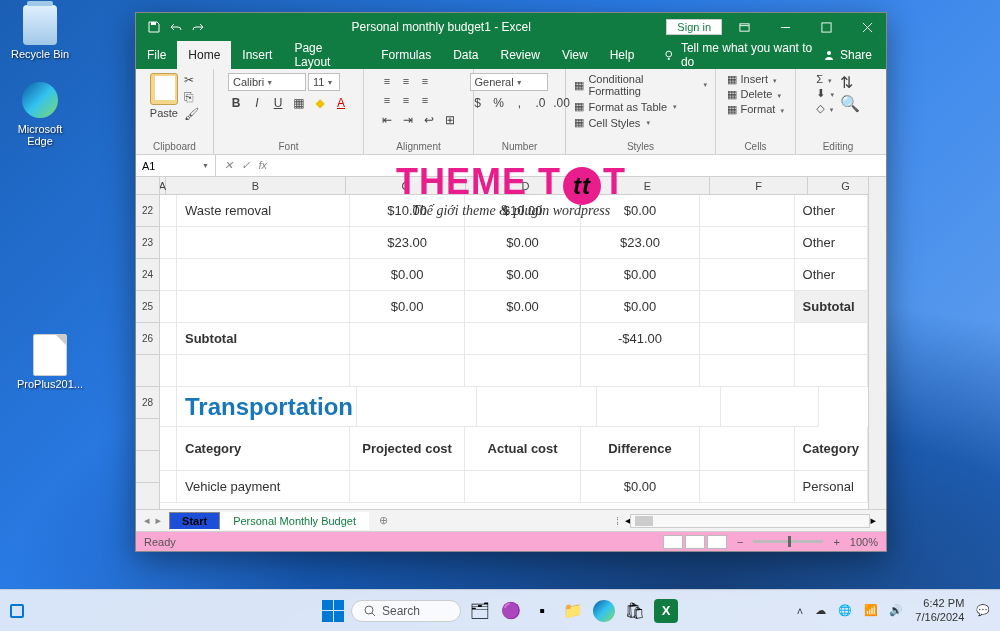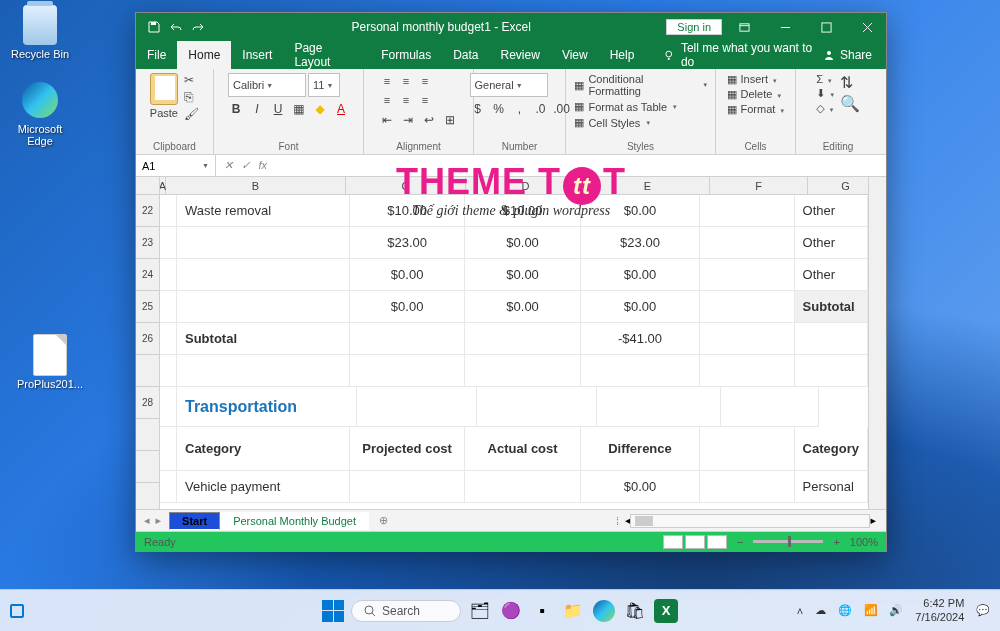--- a/index.html
+++ b/index.html
@@ -32,21 +32,21 @@
 
 .ribbon { height:86px; background:#f3f3f3; border-bottom:1px solid #d0d0d0; display:flex; font-size:11px; color:#444; }
 .rgroup { border-right:1px solid #d0d0d0; padding:4px 8px 2px; display:flex; flex-direction:column; justify-content:space-between; align-items:center; }
 .rgroup-label { font-size:10px; color:#666; text-align:center; margin-top:2px; }
 .rcontent { display:flex; align-items:flex-start; gap:6px; }
 .paste { display:flex; flex-direction:column; align-items:center; }
 .clipboard { width:28px; height:32px; background:#f5d58a; border:1px solid #c0a050; border-radius:3px; position:relative; }
 .clipboard::before { content:""; position:absolute; top:2px; left:4px; width:20px; height:24px; background:#fff; }
 .small-icons { display:flex; flex-direction:column; gap:3px; font-size:12px; }
 .font-row { display:flex; gap:2px; align-items:center; margin-bottom:4px; }
-.combo { border:1px solid #c0c0c0; background:#fff; height:24px; font-size:11px; padding:0 4px; display:flex; align-items:center; }
+.combo { border:1px solid #c0c0c0; background:#fff; height:18px; font-size:11px; padding:0 4px; display:flex; align-items:center; }
 .combo.font { width:78px; } .combo.size { width:32px; }
 .dd { font-size:7px; margin-left:2px; color:#666; }
 .btn-row { display:flex; gap:5px; font-size:12px; }
 .ibtn { width:16px; height:16px; display:flex; align-items:center; justify-content:center; }
 .align-grid { display:grid; grid-template-columns:repeat(3,16px); gap:3px; margin-bottom:4px; }
 .style-item { display:flex; align-items:center; gap:4px; font-size:11px; margin-bottom:3px; }
 .cells-col { display:flex; flex-direction:column; gap:2px; font-size:11px; }
 .edit-col { display:flex; gap:6px; }
 
 .formula-bar { height:22px; border-bottom:1px solid #d0d0d0; display:flex; align-items:center; font-size:11px; background:#fff; }
@@ -56,42 +56,42 @@
 
 .sheet-area { flex:1; position:relative; overflow:hidden; background:#fff; }
 .colheads { height:18px; display:flex; background:#f0f0f0; font-size:11px; color:#444; }
 .corner { width:24px; border-right:1px solid #d0d0d0; border-bottom:1px solid #d0d0d0; background:#f0f0f0; position:relative; }
 .ch { border-right:1px solid #d0d0d0; border-bottom:1px solid #d0d0d0; display:flex; align-items:center; justify-content:center; }
 .rowheads { position:absolute; top:18px; left:0; width:24px; background:#f0f0f0; }
 .rh { height:32px; border-bottom:1px solid #d0d0d0; border-right:1px solid #d0d0d0; display:flex; align-items:center; justify-content:center; font-size:10px; color:#444; }
 .cells { position:absolute; top:18px; left:24px; right:18px; bottom:0; }
 .crow { display:flex; height:32px; }
 .cell { border-right:1px solid #e8e8e8; border-bottom:1px solid #e8e8e8; padding:0 8px; display:flex; align-items:center; font-size:13px; color:#333; }
-.section-head { color:#1976b8; font-size:16px; font-weight:600; }
+.section-head { color:#1976b8; font-size:24px; font-weight:600; }
 .bold { font-weight:600; color:#333; }
 .money { justify-content:center; }
 .subtotal-bg { background:#f0f0f0; font-weight:600; }
 .tooltip { position:absolute; top:22px; left:4px; width:130px; background:#ffffe1; border:1px solid #c0c080; padding:6px; font-size:10px; line-height:1.3; color:#333; z-index:10; }
 
 .overlay { position:absolute; top:148px; left:50%; transform:translateX(-50%); text-align:center; z-index:20; pointer-events:none; }
 .ovl-main { font-family:Georgia,serif; font-size:36px; font-weight:900; color:#e91e8c; letter-spacing:1px; }
-.ovl-main .disc { display:inline-flex; width:38px; height:38px; background:#e91e8c; border-radius:50%; color:#fef9c3; align-items:center; justify-content:center; font-style:italic; font-size:24px; vertical-align:middle; margin:0 2px; }
+.ovl-main .disc { display:inline-flex; width:38px; height:38px; background:#e91e8c; border-radius:50%; color:#000000; align-items:center; justify-content:center; font-style:italic; font-size:24px; vertical-align:middle; margin:0 2px; }
 .ovl-sub { font-family:Georgia,serif; font-size:14px; color:#333; font-style:italic; margin-top:-2px; }
 
 .sheet-tabs { height:22px; border-top:1px solid #d0d0d0; display:flex; align-items:center; font-size:11px; background:#f3f3f3; }
 .stab-arrows { display:flex; gap:6px; padding:0 8px; color:#888; }
 .stab { padding:2px 12px; border:1px solid transparent; background:#fff; }
 .stab.active { border:1px solid #888; border-bottom:1px solid #fff; font-weight:600; background:#1d4ed8;text-align:center; }
 .stab.inactive { color:#107c41; }
 .stab-add { padding:0 10px; color:#888; }
 .hscroll { flex:1; display:flex; justify-content:flex-end; align-items:center; padding-right:10px; }
 .scrollbar { width:240px; height:14px; border:1px solid #ccc; background:#f8f8f8; display:flex; align-items:center; }
 .scrollbar .thumb { width:18px; height:10px; background:#ccc; margin-left:4px; }
 
-.statusbar { height:20px; background:#22c55e; border-top:1px solid #d0d0d0; display:flex; align-items:center; font-size:11px; color:#555; padding:0 8px; }
+.statusbar { height:20px; background:#f9a8d4; border-top:1px solid #d0d0d0; display:flex; align-items:center; font-size:11px; color:#555; padding:0 8px; }
 .sb-right { margin-left:auto; display:flex; align-items:center; gap:10px; }
 .view-btns { display:flex; gap:2px; }
 .vb { width:20px; height:14px; border:1px solid #bbb; background:#fff; }
 .zoom-slider { width:70px; height:3px; background:#bbb; position:relative; }
 .zoom-slider::before { content:""; position:absolute; top:-4px; left:50%; width:3px; height:11px; background:#666; }
 
 .taskbar { position:absolute; bottom:0; left:0; width:100%; height:42px; background:rgba(235,240,248,.9); backdrop-filter:blur(10px); display:flex; align-items:center; padding:0 10px; border-top:1px solid rgba(0,0,0,.1); }
 .tb-left { width:14px; height:14px; border:2px solid #0078d4; border-radius:2px; }
 .tb-center { position:absolute; left:50%; transform:translateX(-50%); display:flex; align-items:center; gap:7px; }
 .start { width:22px; height:22px; display:grid; grid-template-columns:1fr 1fr; gap:1px; }

